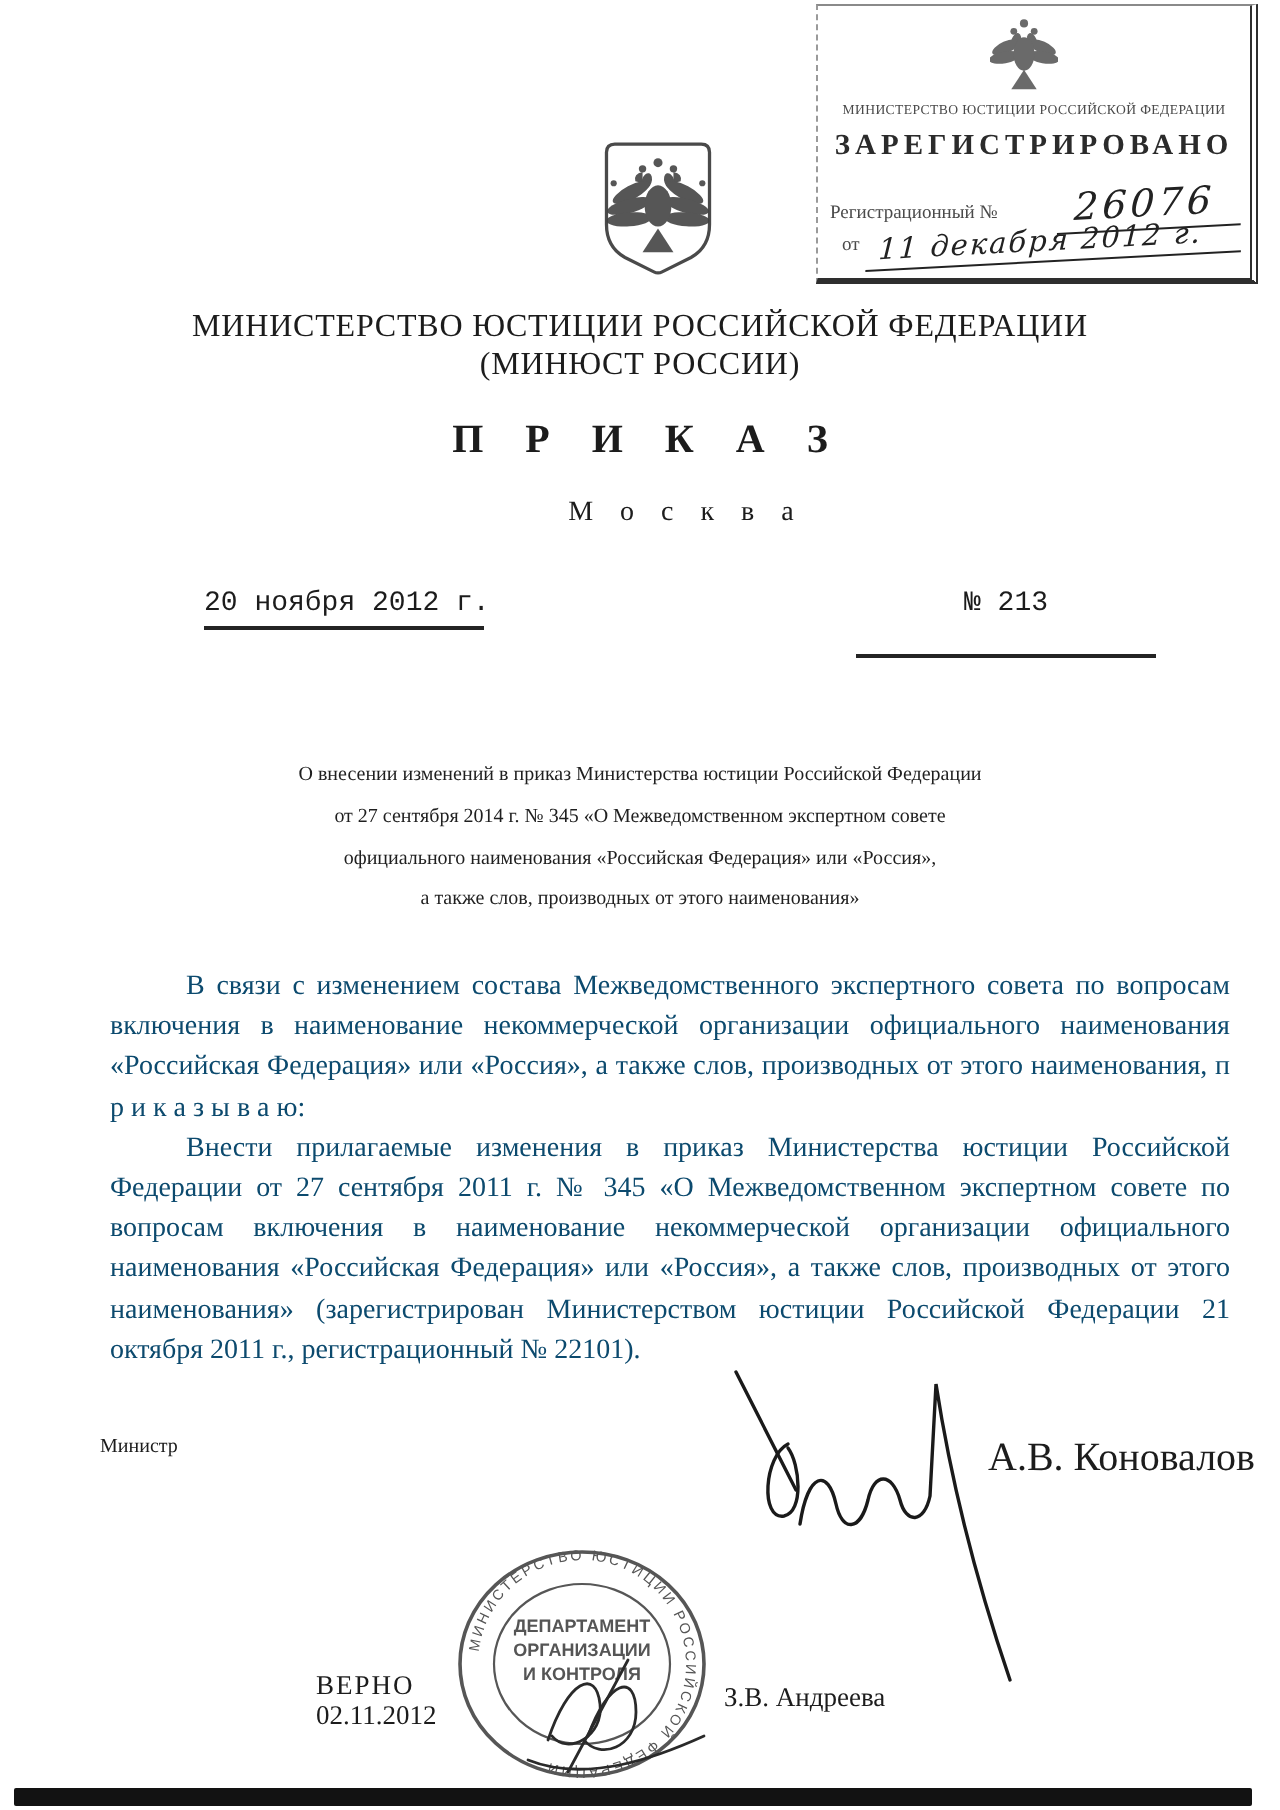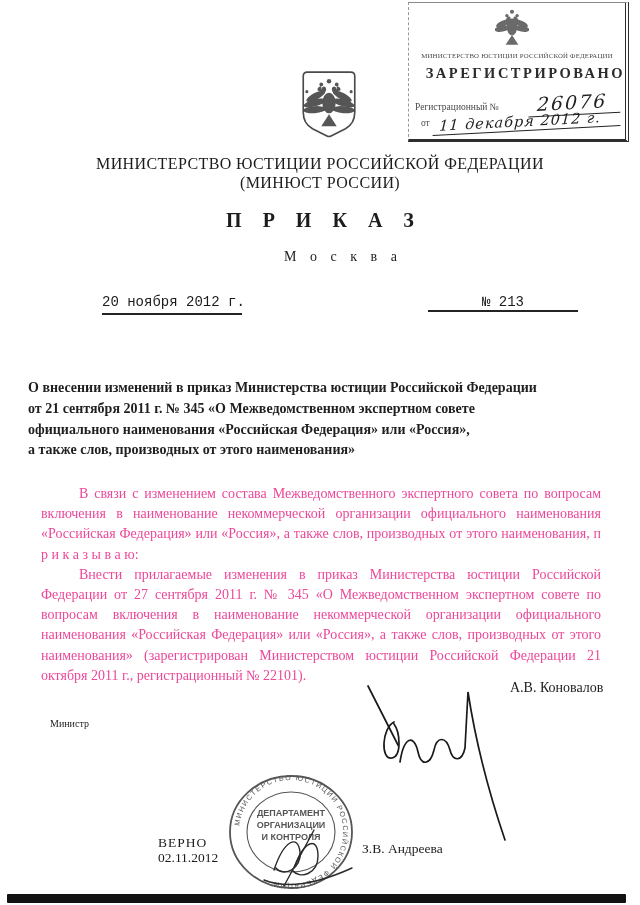--- a/index.html
+++ b/index.html
@@ -15,21 +15,21 @@
     left:408px; top:2px; width:216px; height:136px;
     border-top:1px solid #8a8a8a;
     border-left:1px dashed #9a9a9a;
     border-right:4px double #2e2e2e;
     border-bottom:3px solid #2e2e2e;
     color:#3c3c3c;
   }
   .rs-emblem { position:absolute; left:86px; top:3px; width:34px; height:42px; filter:blur(.3px); }
   .rs-ministry { position:absolute; top:49px; left:0; right:0; text-align:center;
     font-size:6.8px; letter-spacing:.2px; color:#4a4a4a; white-space:nowrap; }
-  .rs-registered { position:absolute; top:62px; left:0; right:0; text-align:right;
+  .rs-registered { position:absolute; top:62px; left:0; right:0; text-align:center;
     font-size:14.5px; font-weight:bold; letter-spacing:2.5px; color:#2b2b2b; white-space:nowrap; }
   .rs-row { position:absolute; left:6px; right:4px; display:flex; align-items:flex-end; white-space:nowrap; }
   .rs-row-num { top:88px;gap:28px; }
   .rs-row-date { top:110px; left:12px; }
   .rs-label { font-size:9.5px; color:#4a4a4a; padding-bottom:3px; }
   .hw { font-family:"DejaVu Serif", serif; font-style:italic; color:#222;
     display:inline-block; transform:rotate(-3deg) skewX(-6deg); }
   .hw-num { font-size:19px; letter-spacing:2px; border-bottom:1.5px solid #222;
     padding:0 6px 1px 8px; margin-left:2px; flex:1; }
   .hw-date { font-size:14.5px; letter-spacing:1px; border-bottom:1.5px solid #222;
@@ -46,35 +46,35 @@
 
   
   .date-left {
     left:58px; top:294px; width:140px; text-align:center;
     font-family:"Liberation Mono", monospace; font-size:14px; white-space:nowrap;
     border-bottom:2px solid #242424; padding-bottom:3px;margin-left:44px;
   }
   .num-right {
     left:428px; top:294px; width:150px; text-align:center;
     font-family:"Liberation Mono", monospace; font-size:14px; white-space:nowrap;
-    border-bottom:2px solid #242424; padding-bottom:0;
-  }
-
-  
-  .subject { top:378px; left:28px; width:584px; 
-    font-weight:bold; font-size:14px; line-height:20.8px; color:#1f1f1f; }
-
-  
-  .body-text { top:484px; left:41px; width:560px; font-size:14px; line-height:20.2px;
-    text-align:justify; color:#ec4899; }
+    border-bottom:2px solid #242424; padding-bottom:17px;
+  }
+
+  
+  .subject { top:378px; left:28px; width:584px; text-align:center;
+    font-weight:normal; font-size:10px; line-height:20.8px; color:#1f1f1f; }
+
+  
+  .body-text { top:484px; left:55px; width:560px; font-size:14px; line-height:20.2px;
+    text-align:justify; color:#0c4a6e; }
   .body-text p { margin:0; text-indent:38px; }
 
   
   .minister-label { left:50px;  top:718px; font-size:10px; }
-  .minister-name  { left:494px; top:680px; font-size:14px; white-space:nowrap;margin-left:16px; }
+  .minister-name  { left:494px; top:718px; font-size:20px; white-space:nowrap; }
   .sig-svg { left:352px; top:672px; width:160px; height:172px; }
 
   
   .verno  { left:158px; top:835px; font-size:13.5px; font-weight:normal; letter-spacing:1px; }
   .vdate  { left:158px; top:850px; font-size:13.5px; }
   .andreeva { left:362px; top:841px; font-size:13.5px; white-space:nowrap; }
   .round-stamp { left:226px; top:772px; width:160px; height:128px; filter:blur(.2px); }
 
   
   .scan-bar { left:7px; top:894px; width:619px; height:9px; background:#121212; border-radius:1px; }
@@ -138,21 +138,21 @@
   <div class="abs ctr t-ministry">МИНИСТЕРСТВО ЮСТИЦИИ РОССИЙСКОЙ ФЕДЕРАЦИИ</div>
   <div class="abs ctr t-short">(МИНЮСТ РОССИИ)</div>
   <div class="abs ctr t-doctype">П Р И К А З</div>
   <div class="abs ctr t-city">М о с к в а</div>
 
   <div class="abs date-left">20 ноября 2012 г.</div>
   <div class="abs num-right">№ 213</div>
 
   <div class="abs subject">
     <div>О внесении изменений в приказ Министерства юстиции Российской Федерации</div>
-    <div>от 21 сентября 2011 г. № 345 «О Межведомственном экспертном совете</div>
+    <div>от 27 сентября 2014 г. № 345 «О Межведомственном экспертном совете</div>
     <div>официального наименования «Российская Федерация» или «Россия»,</div>
     <div>а также слов, производных от этого наименования»</div>
   </div>
 
   <div class="abs body-text">
     <p>В связи с изменением состава Межведомственного экспертного совета по вопросам включения в наименование некоммерческой организации официального наименования «Российская Федерация» или «Россия», а также слов, производных от этого наименования, п р и к а з ы в а ю:</p>
     <p>Внести прилагаемые изменения в приказ Министерства юстиции Российской Федерации от 27 сентября 2011 г. № 345 «О Межведомственном экспертном совете по вопросам включения в наименование некоммерческой организации официального наименования «Российская Федерация» или «Россия», а также слов, производных от этого наименования» (зарегистрирован Министерством юстиции Российской Федерации 21 октября 2011 г., регистрационный № 22101).</p>
   </div>
 
   <div class="abs minister-label">Министр</div>

